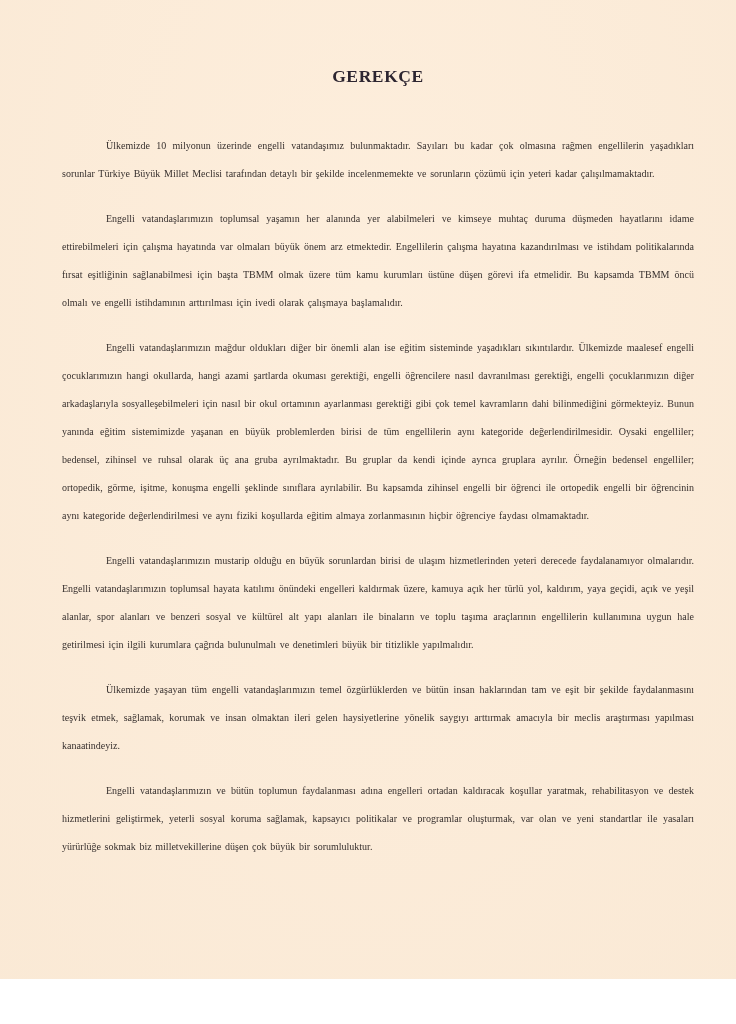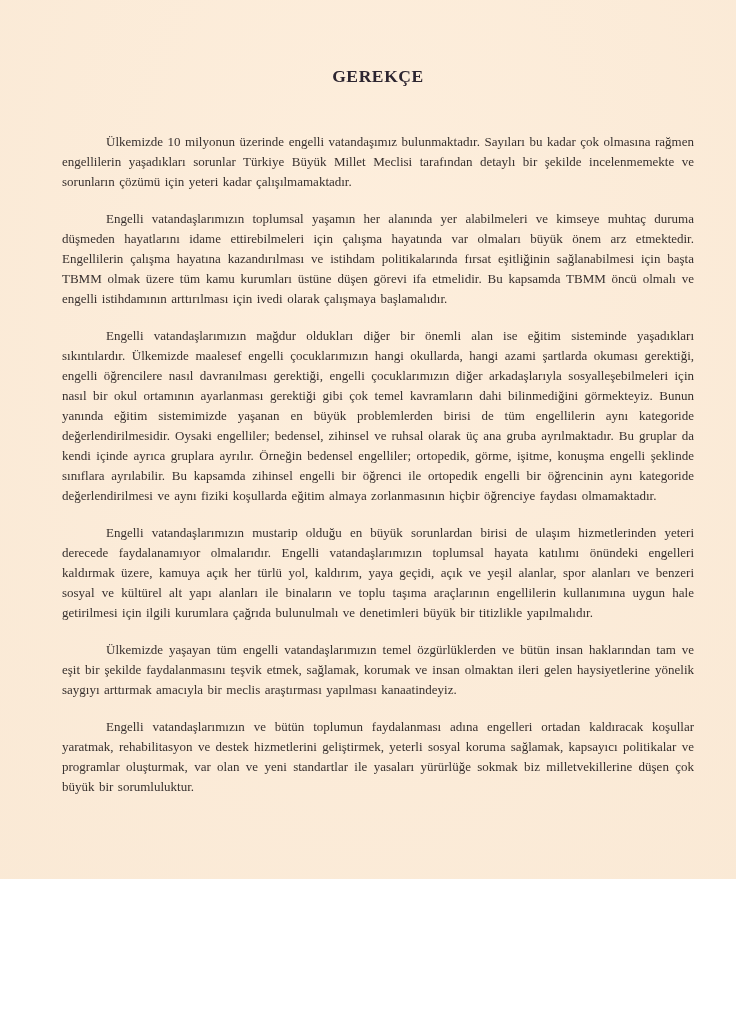--- a/index.html
+++ b/index.html
@@ -11,41 +11,41 @@
   html, body { margin: 0; padding: 0; }
   body {
     width: 736px;
     height: 1024px;
     background: #fff;
     font-family: "Liberation Serif", "DejaVu Serif", serif;
   }
   .page {
     position: relative;
     width: 736px;
-    height: 879px;
+    height: 979px;
     overflow: hidden;
     background-color: var(--background);
     background-image: radial-gradient(ellipse at 50% 30%, rgba(255,255,255,0.10), rgba(0,0,0,0.012));
     color: var(--text);
     padding: 66px 42px 0 62px;
   }
   .doc-heading {
     margin: 0 0 46px 0;
     text-align: center;
     font-size: 17.5px;
     line-height: 20px;
     font-weight: bold;
     letter-spacing: 0.6px;
     color: var(--heading);
   }
   .doc-body { }
   .para {
     margin: 0 0 17px 0;
-    font-size: 13px;
-    line-height: 20px;
+    font-size: 10px;
+    line-height: 28px;
     text-align: justify;
     text-indent: 44px;
     word-spacing: 1.2px;
     color: var(--text);
   }
 </style>
 </head>
 <body>
 
 <div class="page">

